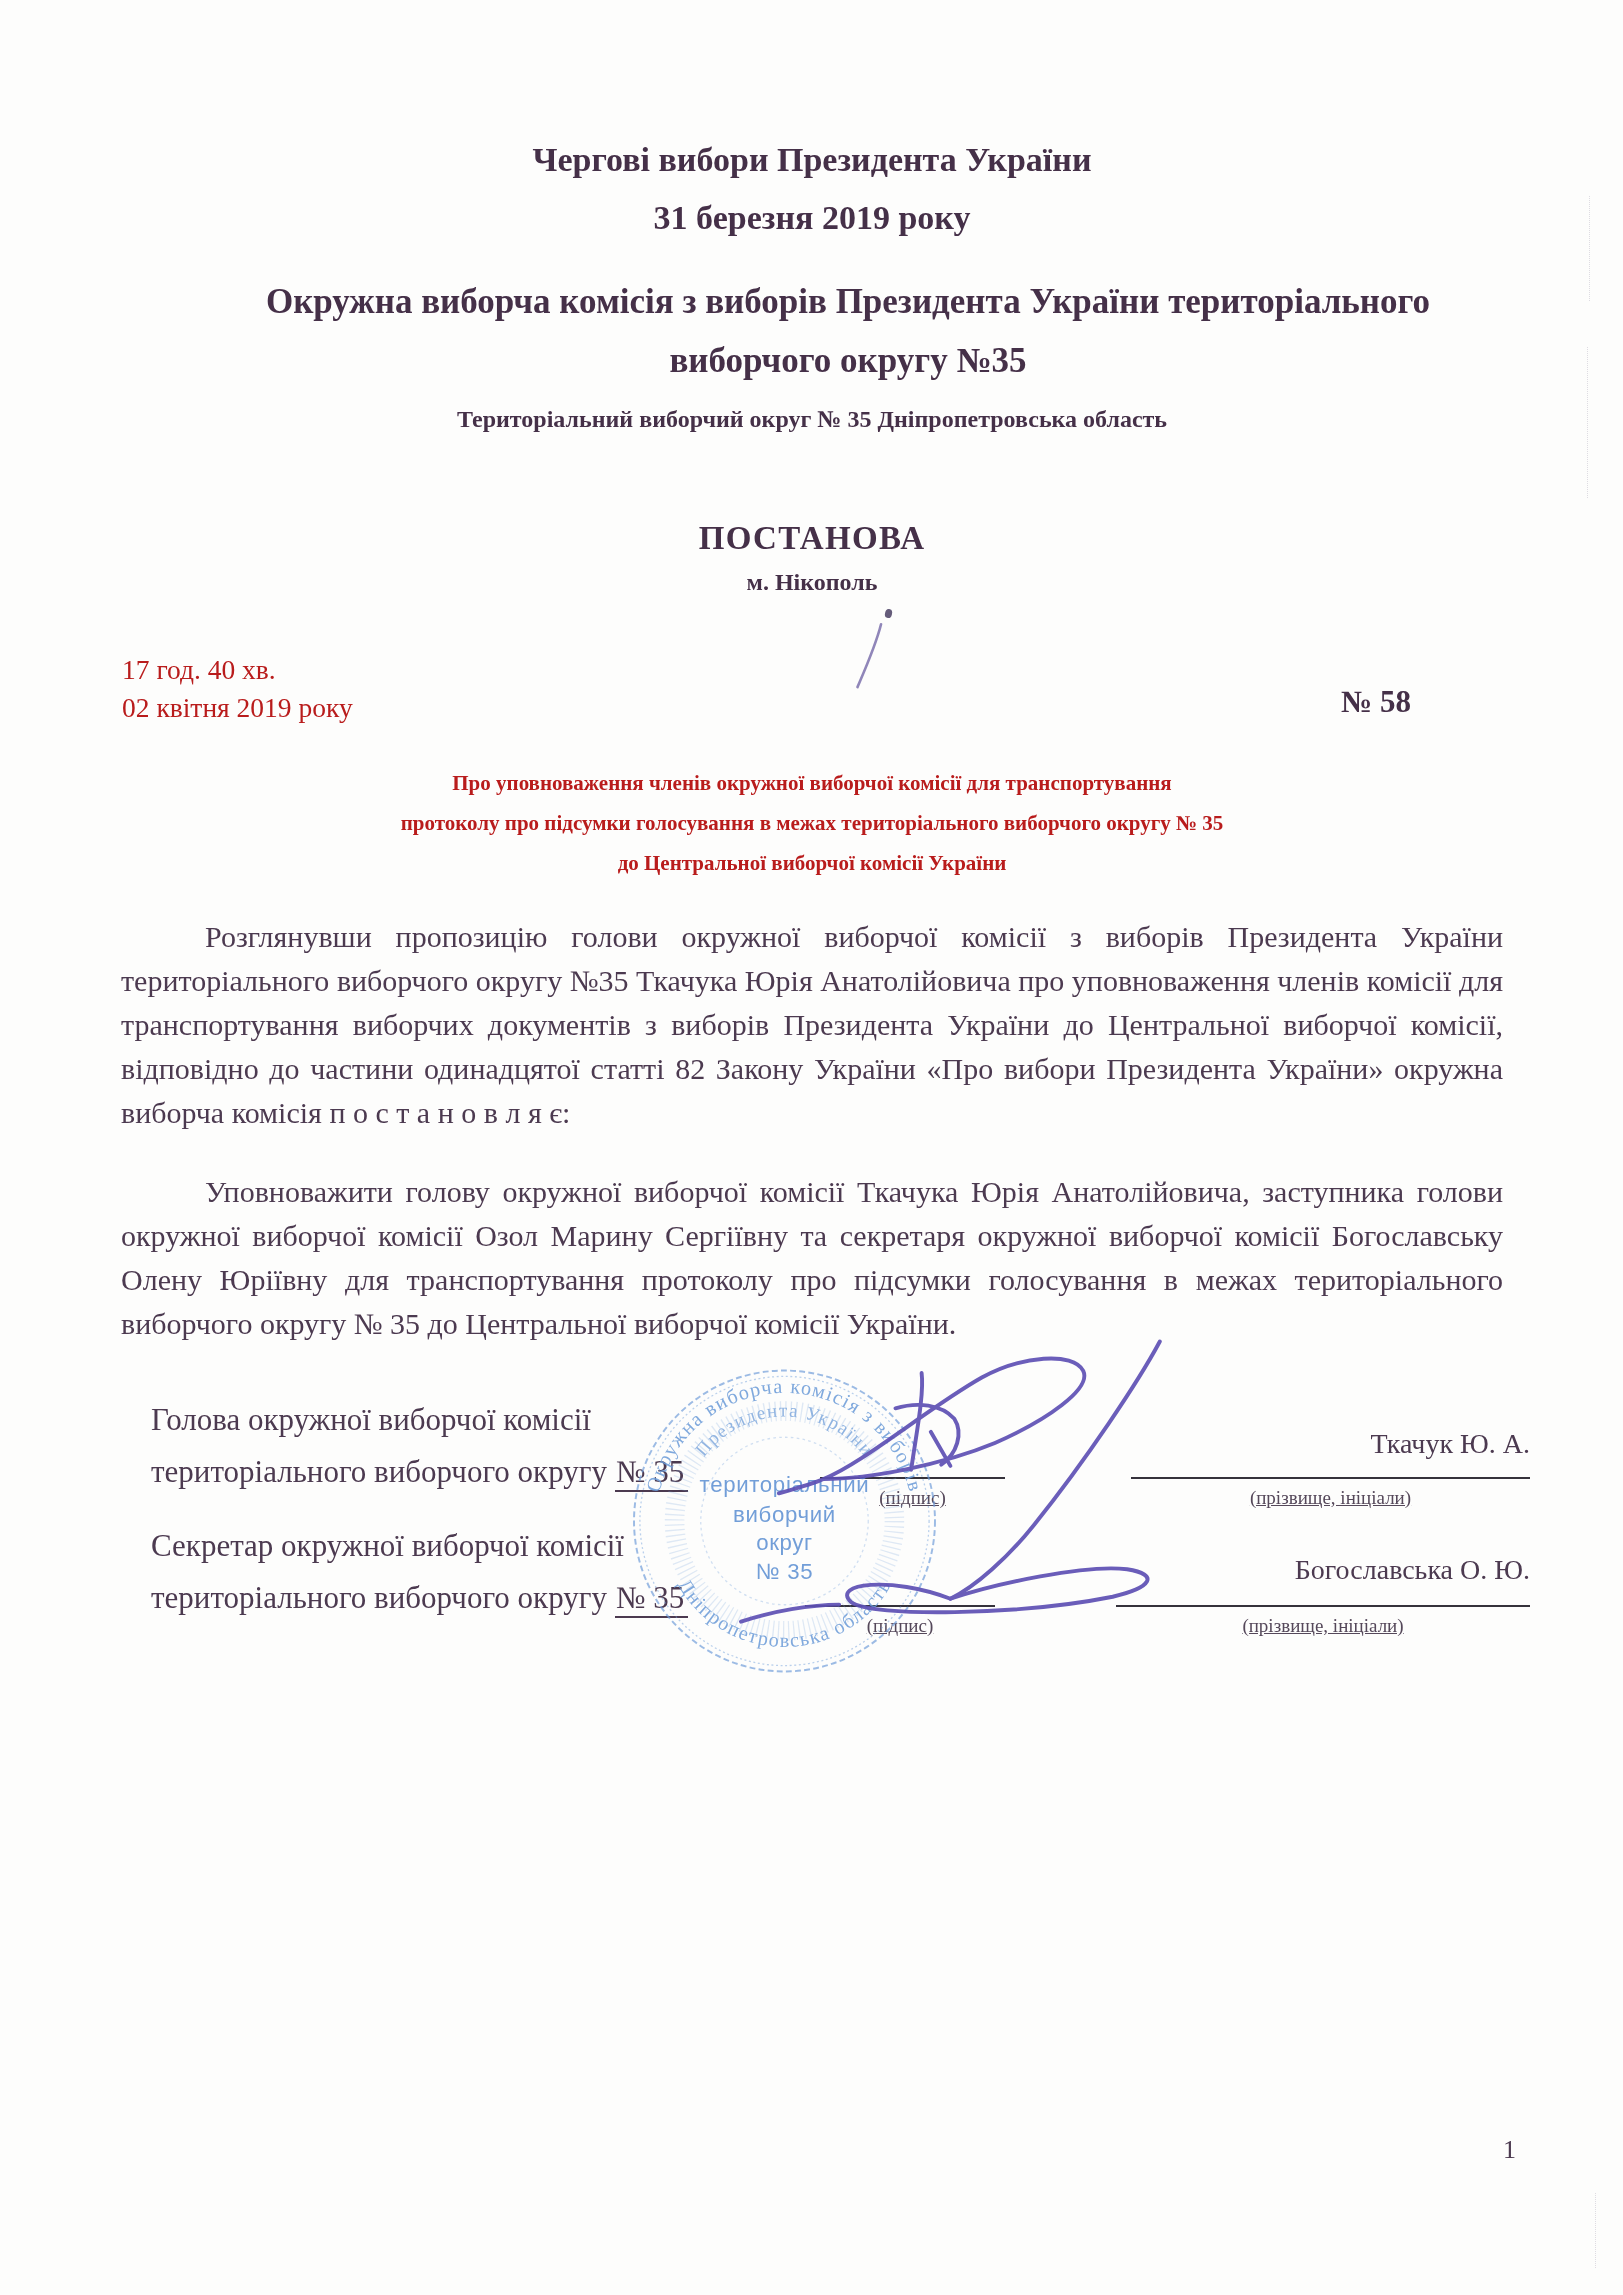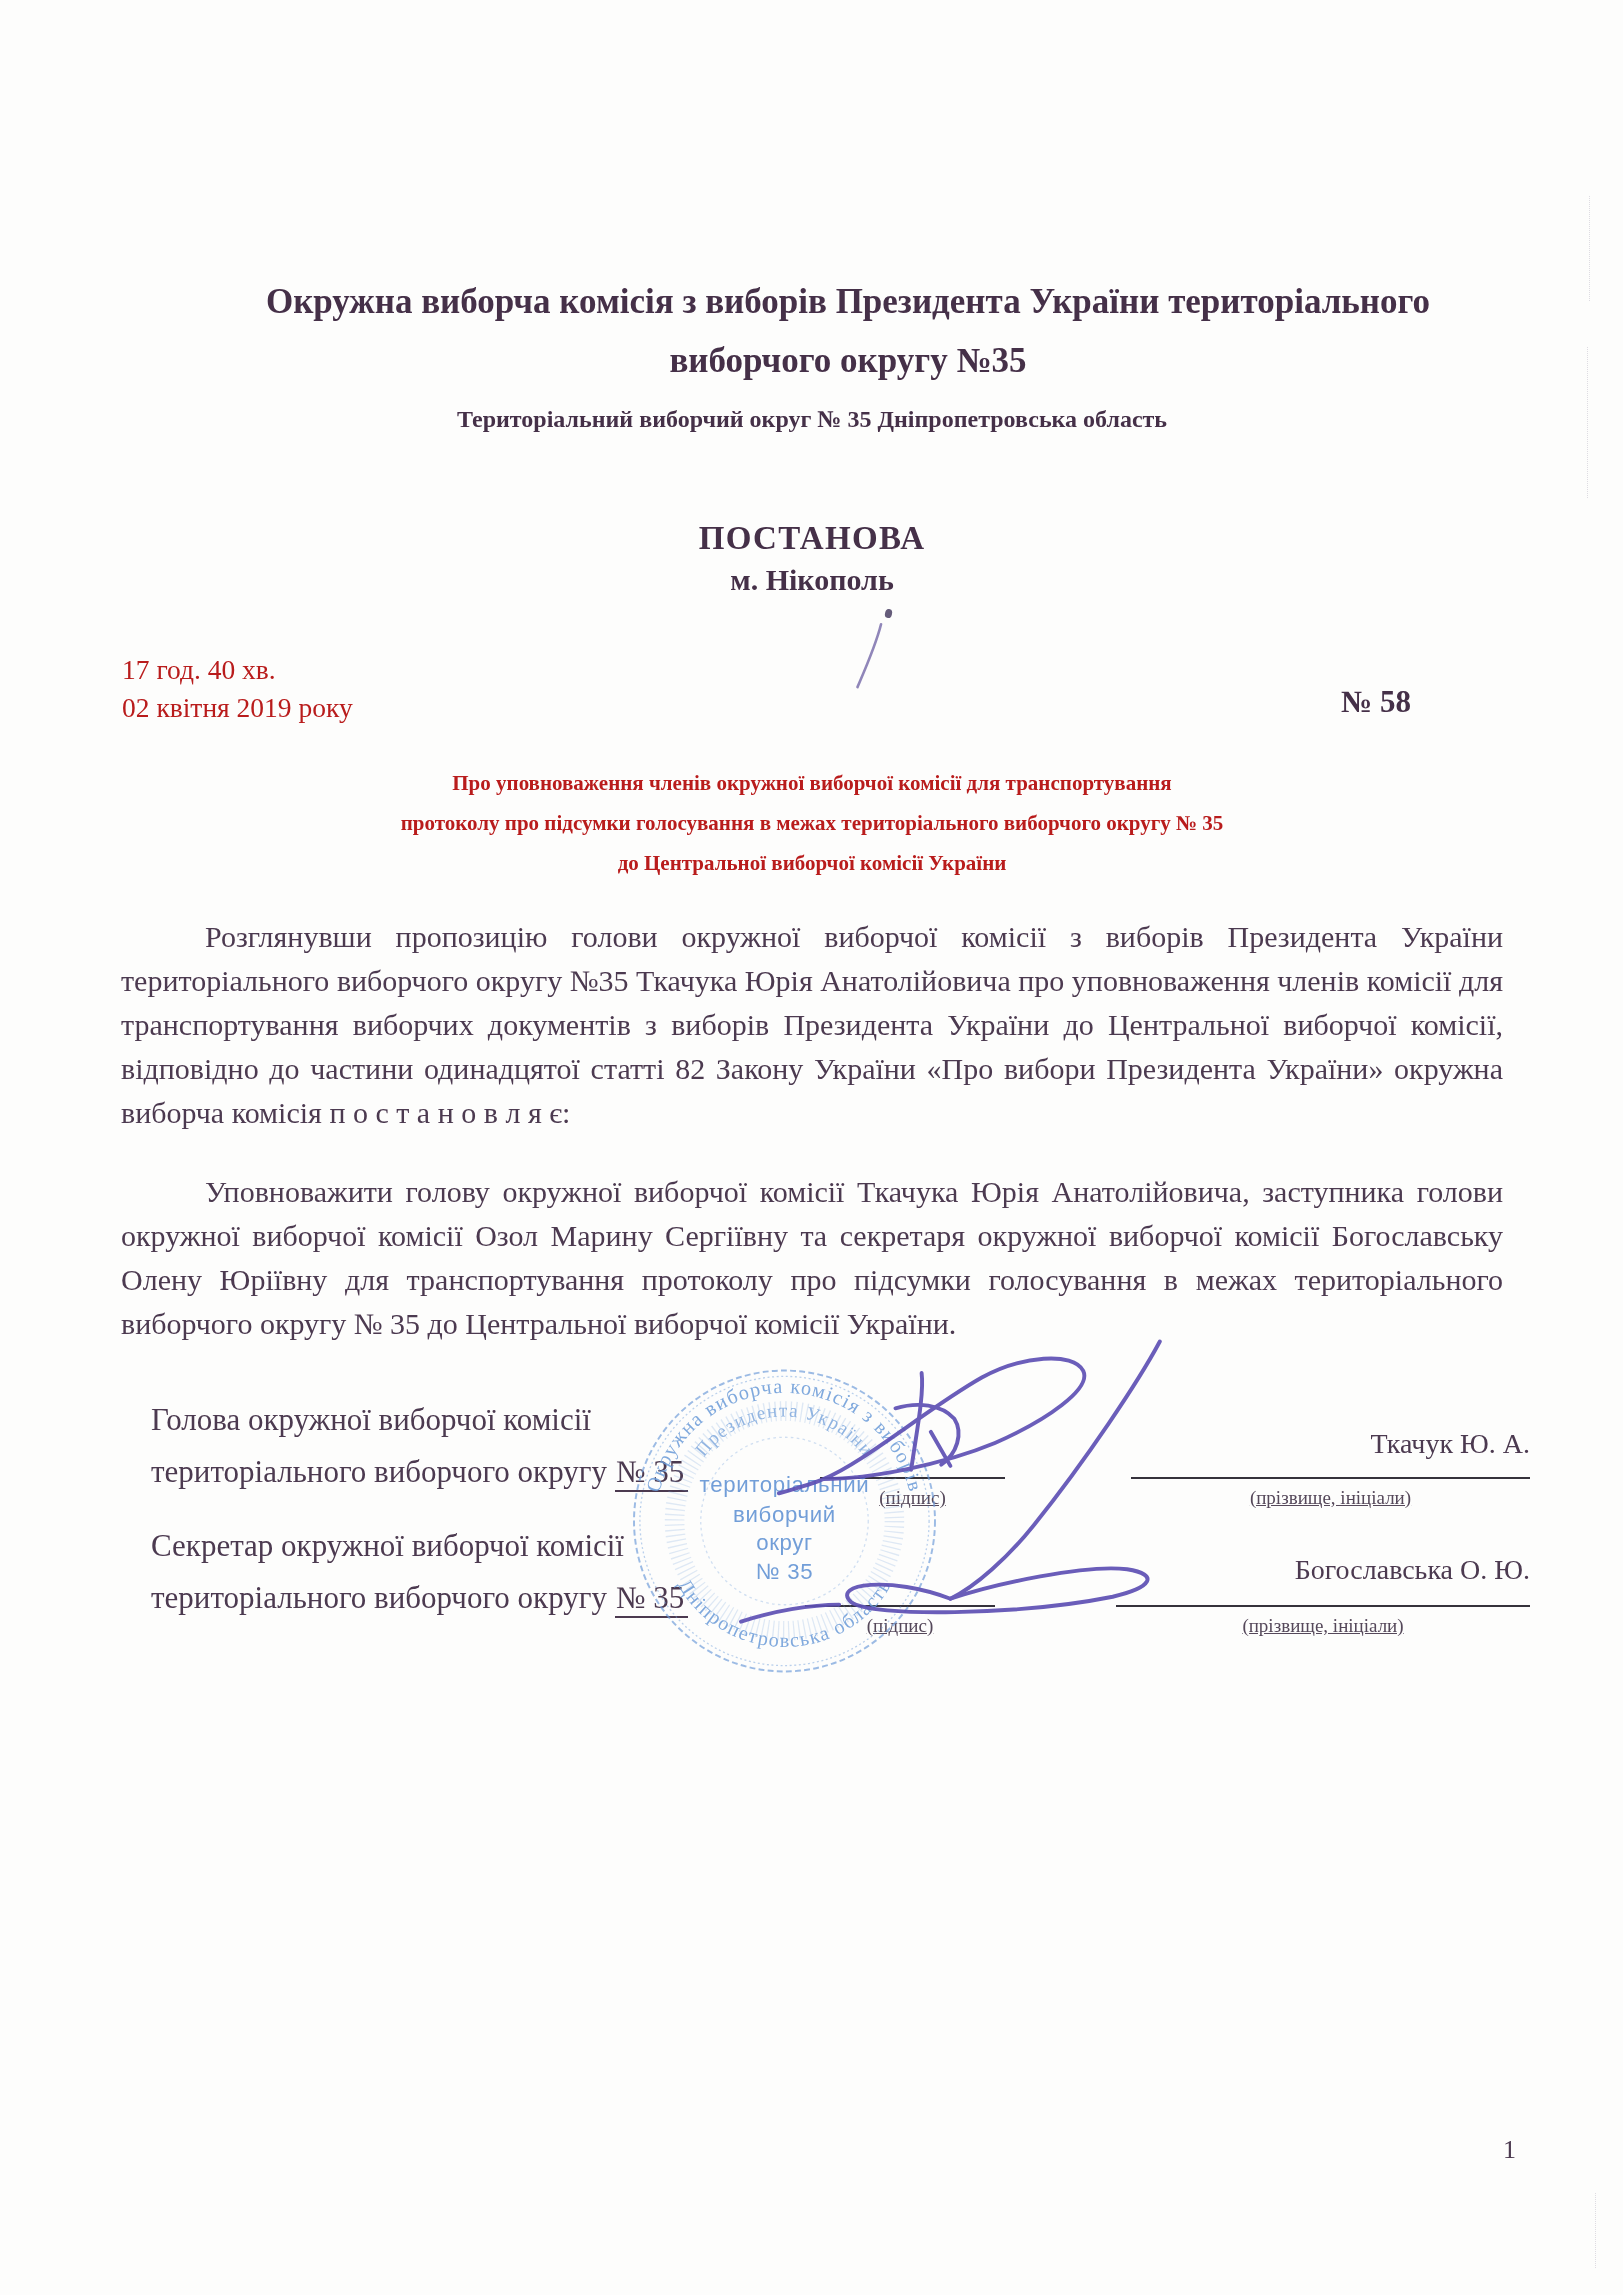--- a/index.html
+++ b/index.html
@@ -9,21 +9,21 @@
     font-family:"Liberation Serif","DejaVu Serif",serif;
     color:#4c3a50;
   }
   .abs { position:absolute; }
   .center { left:0; width:1624px; text-align:center; }
   .hdr { font-weight:bold; color:#453048; }
   .h1 { font-size:34px; line-height:58px; }
   .h2 { font-size:35px; line-height:59px; }
   .h3 { font-size:24px; }
   .doc-type { font-size:33px; letter-spacing:1.3px; }
-  .doc-city { font-size:30px; margin-top:6px; }
+  .doc-city { font-size:24px; margin-top:12px; }
   .meta { font-size:27.5px; line-height:38px; color:#b91c1c; }
   .doc-no { font-size:31px; font-weight:bold; color:#453048; }
   .subject { font-size:21px; line-height:40px; font-weight:bold; color:#b91c1c; }
   .body-par {
     font-size:30px; line-height:44px; text-align:justify;
     text-indent:84px; color:#4c3a50; width:1382px;
   }
   .sig-role { font-size:31px; line-height:52px; color:#4c3a50; }
   .u35 { border-bottom:2px solid #4c3a50; padding:0 3.9px 1.3px 1.3px; }
   .sig-line { border-bottom:2.6px solid #35323b; height:0; }
@@ -37,20 +37,24 @@
   .artifact {
     border-left:1.3px dotted #9a93a8; width:0; opacity:.3;
   }
   svg { display:block; }
 </style>
 </head>
 <body>
 
 <div class="page">
 
+  <div class="abs center hdr h1" style="top:131px;">
+    <div>Чергові вибори Президента України</div>
+    <div>31 березня 2019 року</div>
+  </div>
 
   <div class="abs center hdr h2" style="top:272px;padding-left:36px;">
     <div>Окружна виборча комісія з виборів Президента України територіального</div>
     <div>виборчого округу №35</div>
   </div>
 
   <div class="abs center hdr h3" style="top:406px;">Територіальний виборчий округ № 35 Дніпропетровська область</div>
 
   <div class="abs center" style="top:520px;">
     <div class="hdr doc-type">ПОСТАНОВА</div>

